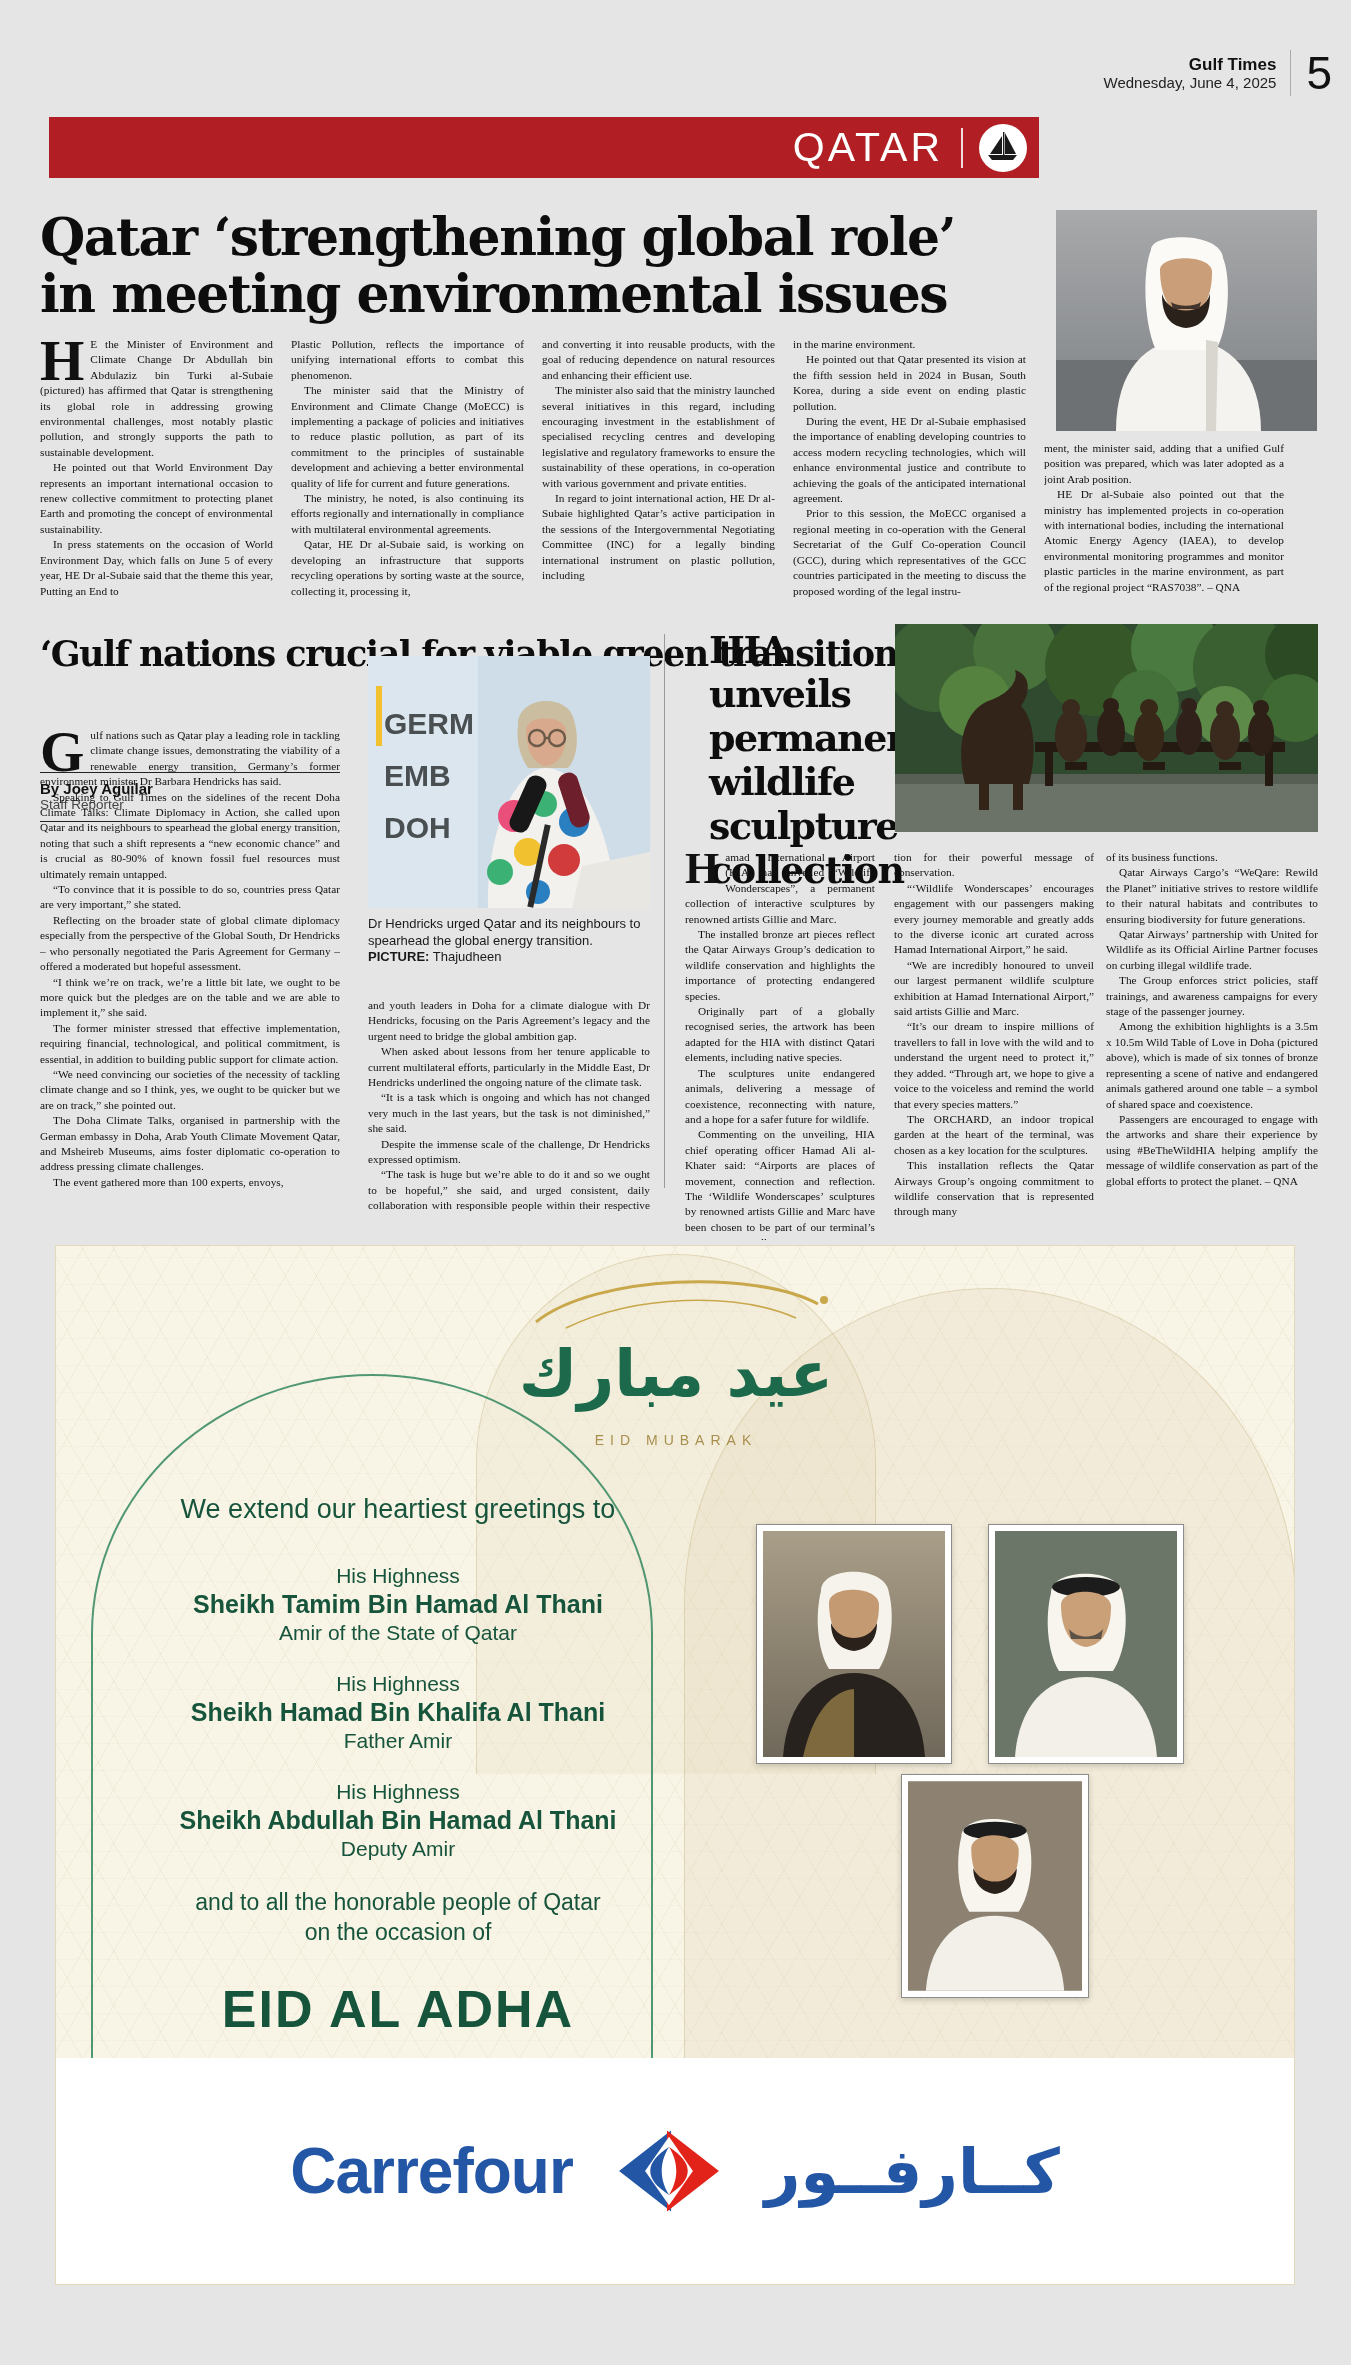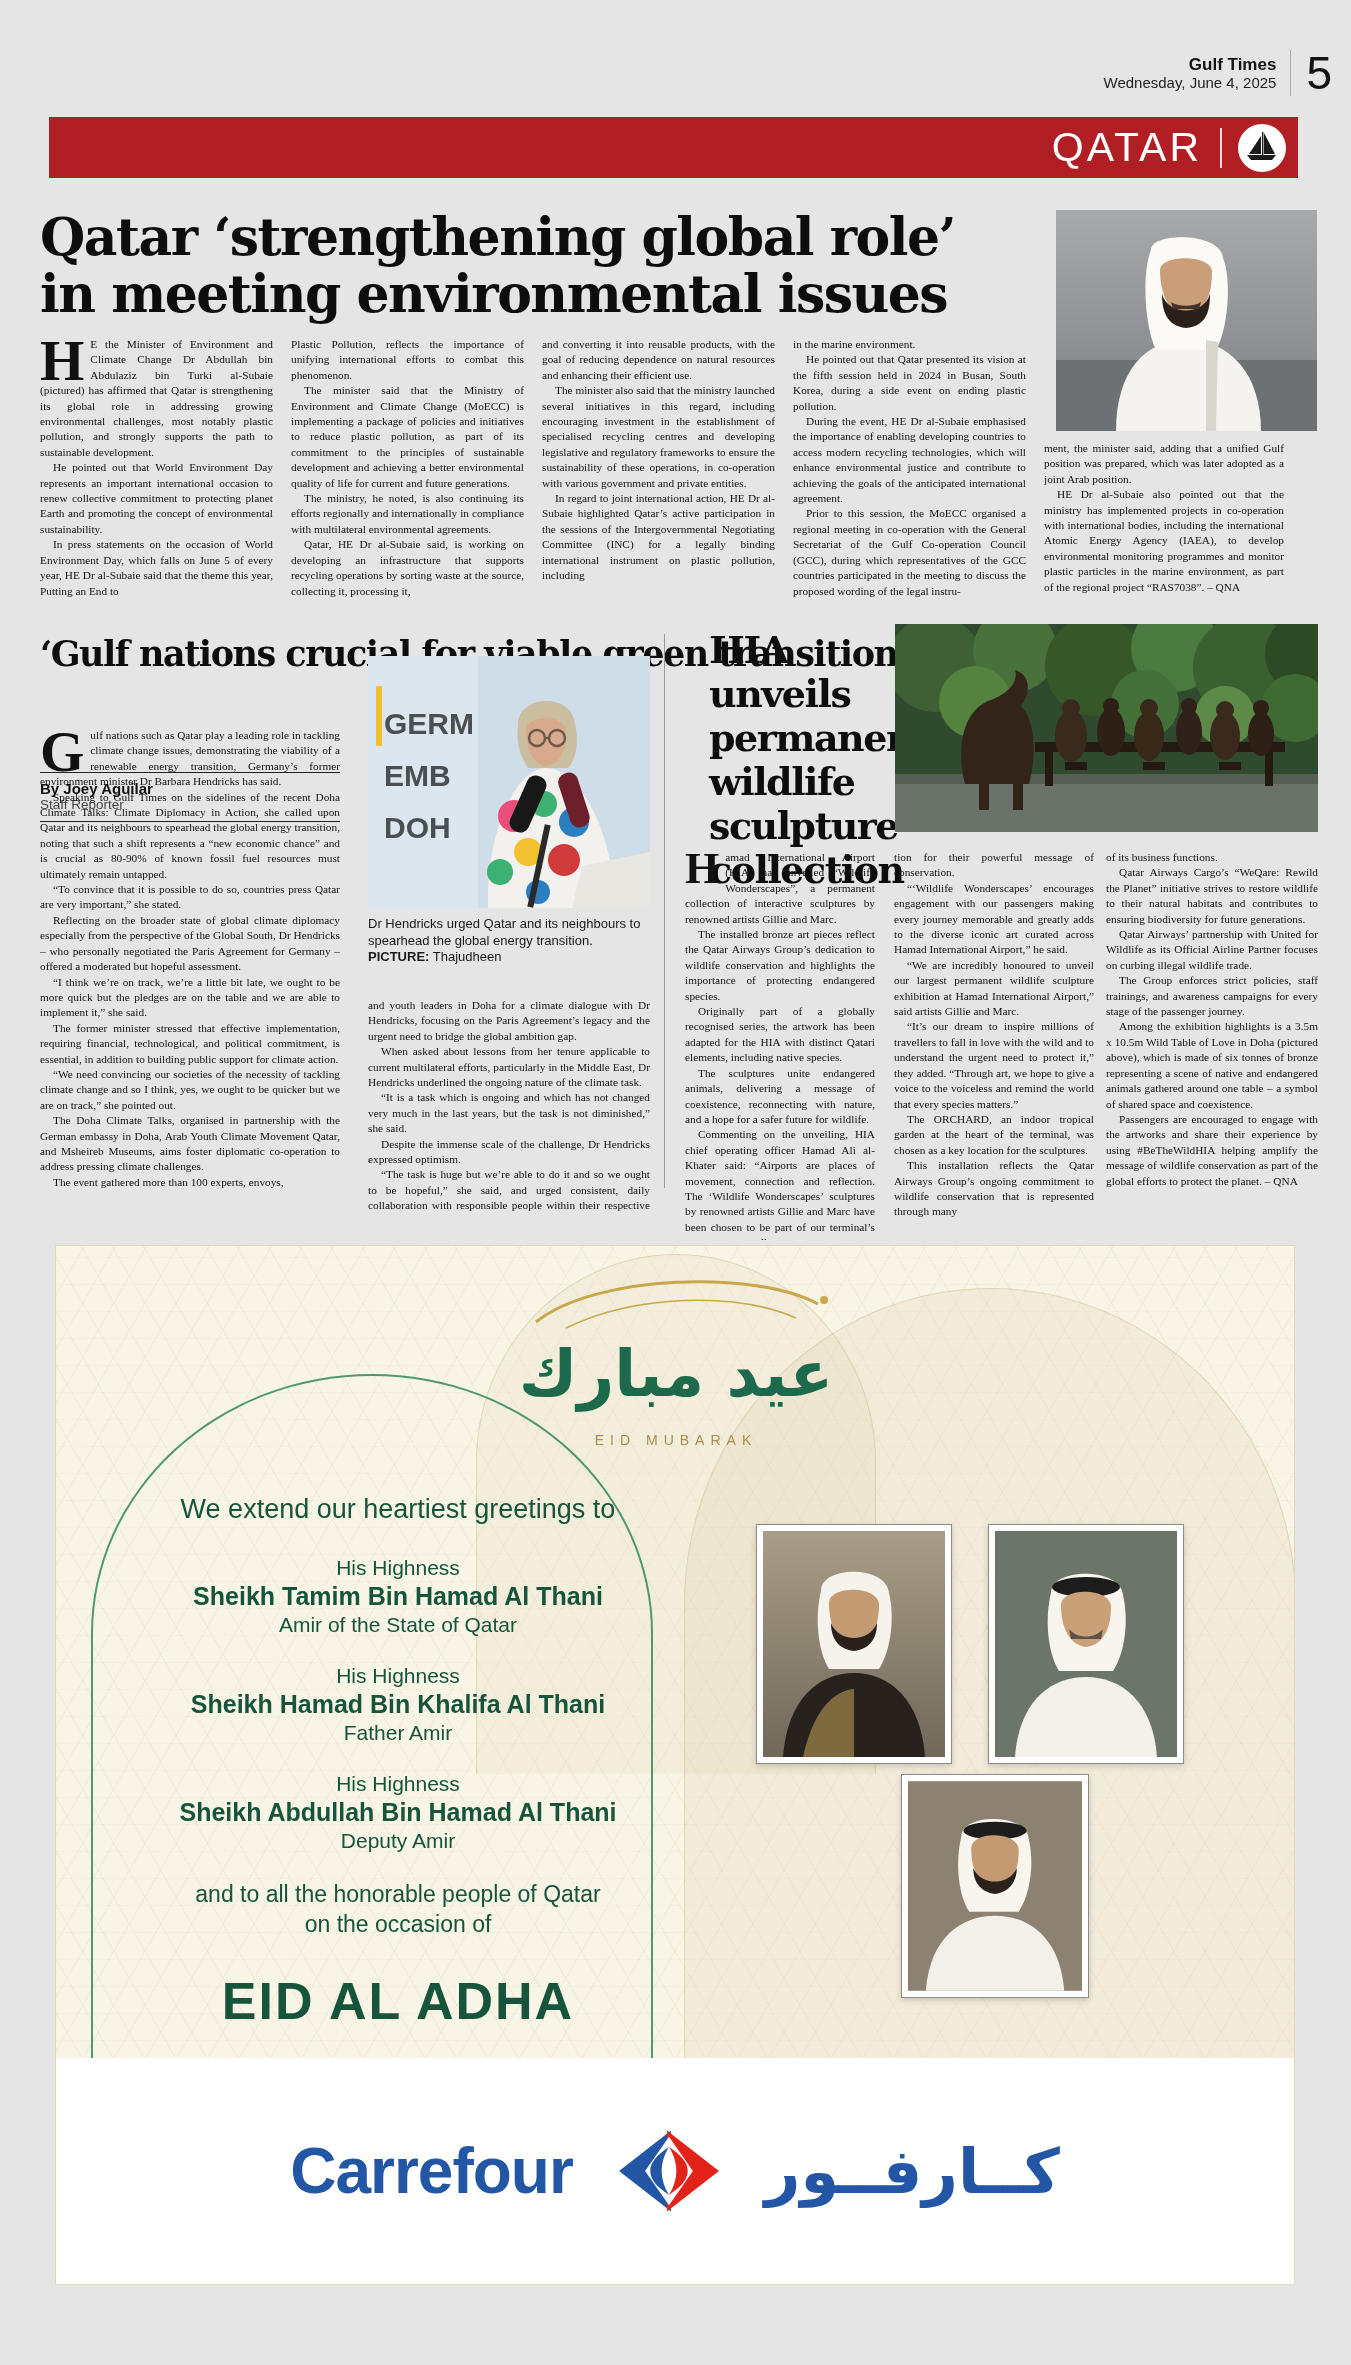--- a/index.html
+++ b/index.html
@@ -8,21 +8,21 @@
           font-family:"Liberation Serif", serif; color:#111; }
 
   
   .masthead { position:absolute; top:50px; right:19px; display:flex; align-items:center; }
   .masthead .dateblock { text-align:right; font-family:"Liberation Sans", sans-serif; margin-right:14px; }
   .masthead .paper { font-weight:bold; font-size:17px; line-height:18px; }
   .masthead .date { font-size:15px; line-height:17px; color:#222; }
   .masthead .pageno { font-family:"Liberation Sans", sans-serif; font-weight:300; font-size:46px;
                       border-left:1px solid #aaa; padding-left:15px; line-height:46px; }
 
-  .banner { position:absolute; left:49px; top:117px; width:1249px; height:61px; background:#b11f24;
+  .banner { position:absolute; left:49px; top:117px; width:990px; height:61px; background:#b11f24;
             display:flex; align-items:center; justify-content:flex-end; padding-right:12px;text-align:right; }
   .banner .section { color:#fff; font-family:"Liberation Sans", sans-serif; font-weight:300;
                      font-size:41px; letter-spacing:3px; margin-right:18px; }
   .banner .bar { width:2px; height:40px; background:rgba(255,255,255,.85); margin-right:16px; }
   .banner .dhow { width:48px; height:48px; }
 
   
   .col { position:absolute; overflow:hidden; font-size:11.3px; line-height:15.4px; text-align:justify; }
   .col p.ind { text-indent:13px; }
   .dropcap { float:left; font-size:57px; line-height:44px; padding:2px 6px 0 0; font-weight:bold; }
@@ -60,21 +60,21 @@
   .arch-beige-center { position:absolute; left:420px; top:8px; width:400px; height:520px;
                        background:rgba(214,195,150,.12); border:1px solid rgba(190,168,118,.35);
                        border-bottom:none; border-radius:50% 50% 0 0 / 40% 40% 0 0; }
   .calli { position:absolute; left:450px; top:18px; width:340px; height:210px; text-align:center; }
   .calli .ar { font-family:"DejaVu Sans", sans-serif; font-size:64px; line-height:72px;
                color:#1c6a4b; font-weight:bold; }
   .calli .eid { margin-top:22px; font-family:"Liberation Sans", sans-serif; font-size:14px;
                 letter-spacing:6px; color:#a98f4e; }
   .ad-text { position:absolute; left:58px; top:248px; width:568px; text-align:center;
              color:#17543c; font-family:"Liberation Sans", sans-serif; }
-  .ad-text .greet { font-size:27px; margin-bottom:30px; }
+  .ad-text .greet { font-size:27px; margin-bottom:38px; }
   .ad-text .grp { margin-bottom:25px; }
   .ad-text .ttl { font-size:21px; line-height:26px; }
   .ad-text .nm  { font-size:25px; line-height:31px; font-weight:bold; }
   .ad-text .rl  { font-size:21px; line-height:26px; }
   .ad-text .andto { font-size:23px; line-height:30px; }
   .ad-text .occ { font-size:23px; line-height:30px; margin-bottom:32px; }
   .ad-text .event { font-size:52px; font-weight:bold; letter-spacing:2px; margin-bottom:34px; }
   .ad-text .wish { font-size:21px; line-height:27px; width:540px; margin:0 auto; }
   .portrait { position:absolute; background:#fff; border:1px solid #8c8c8c; padding:6px;
               box-shadow:0 2px 6px rgba(0,0,0,.18); }

